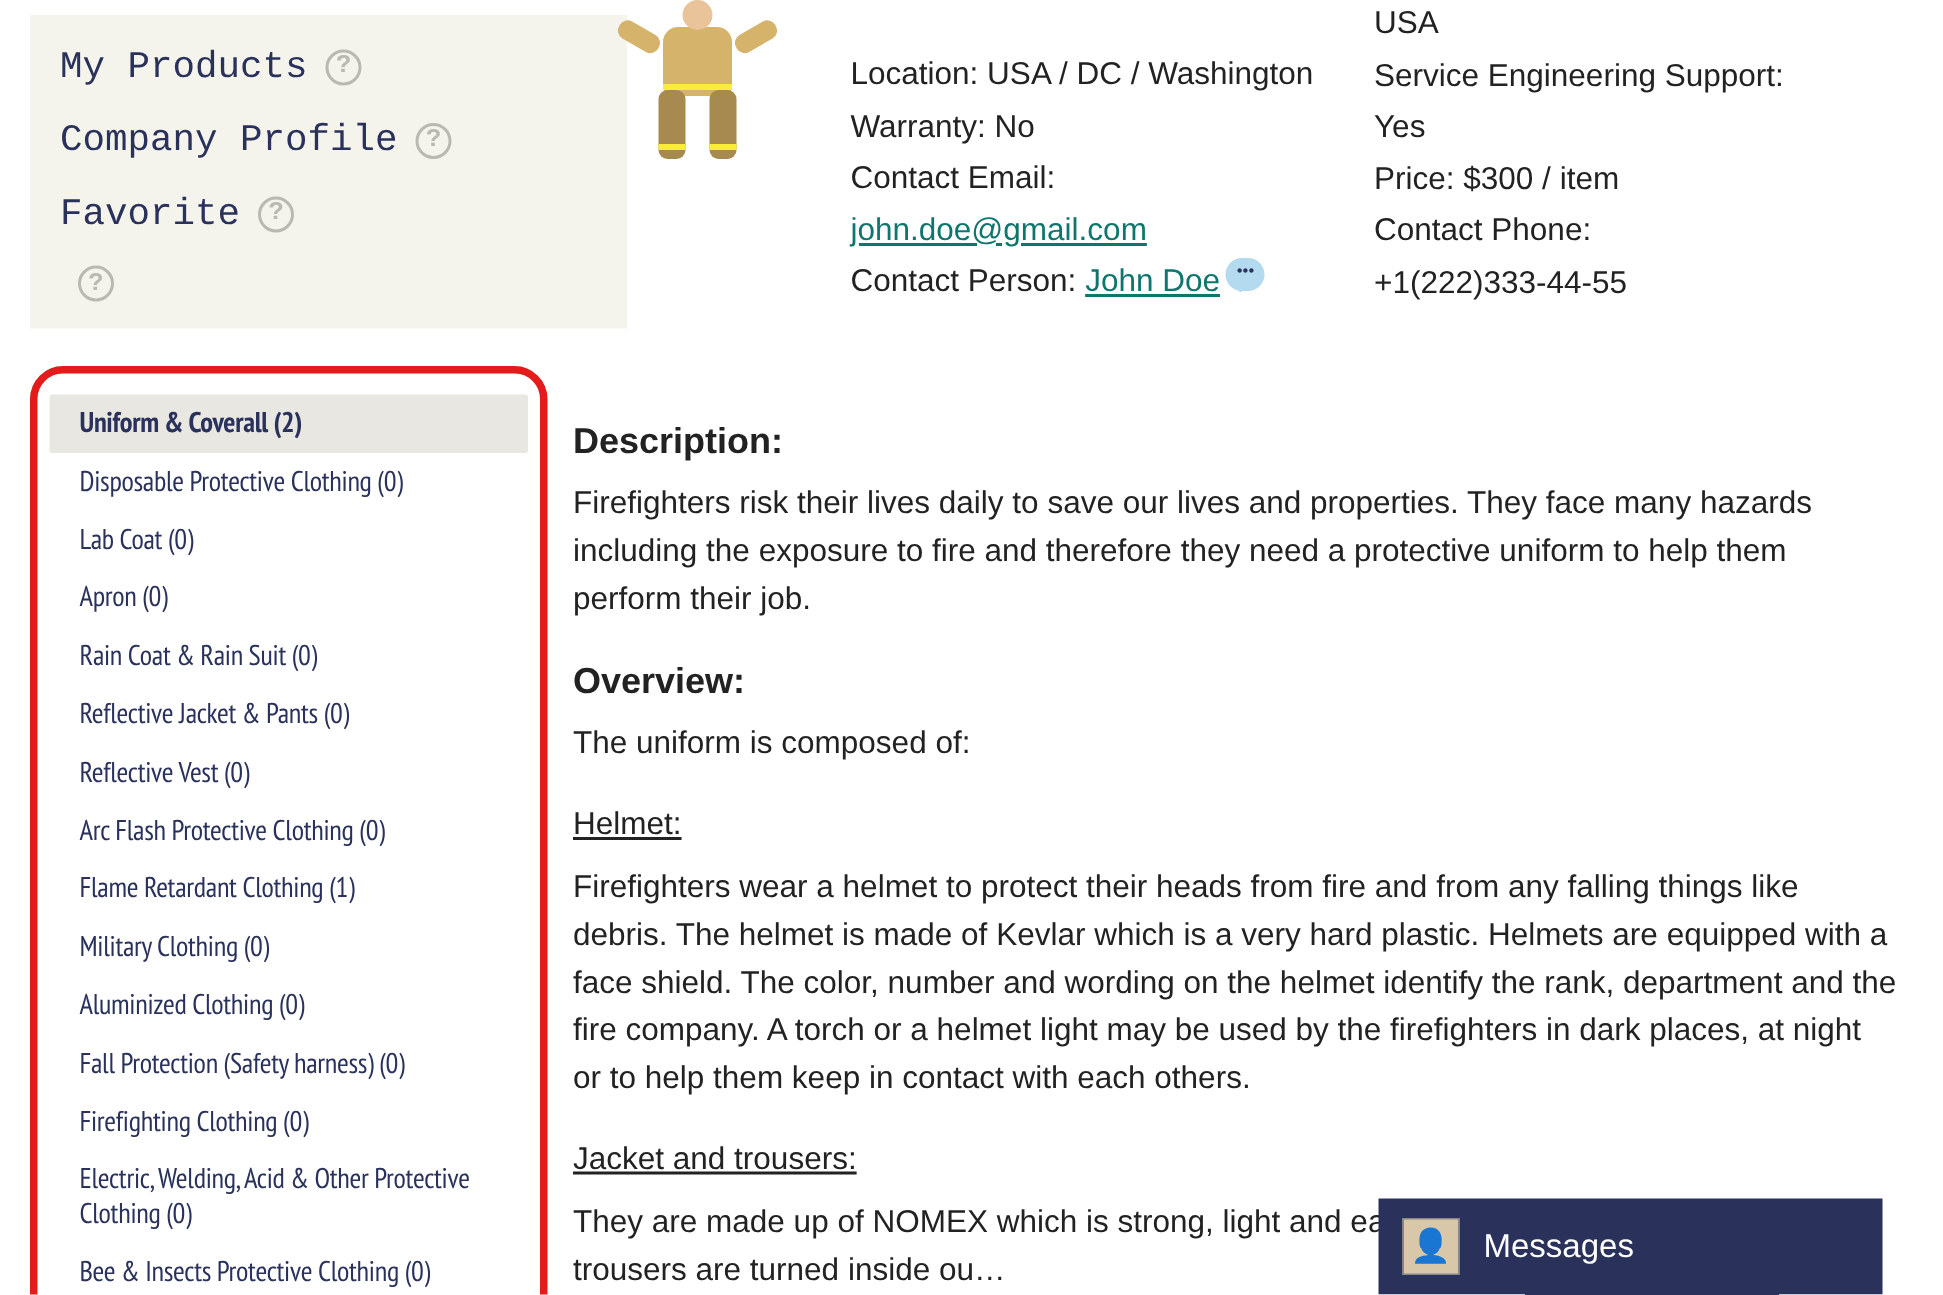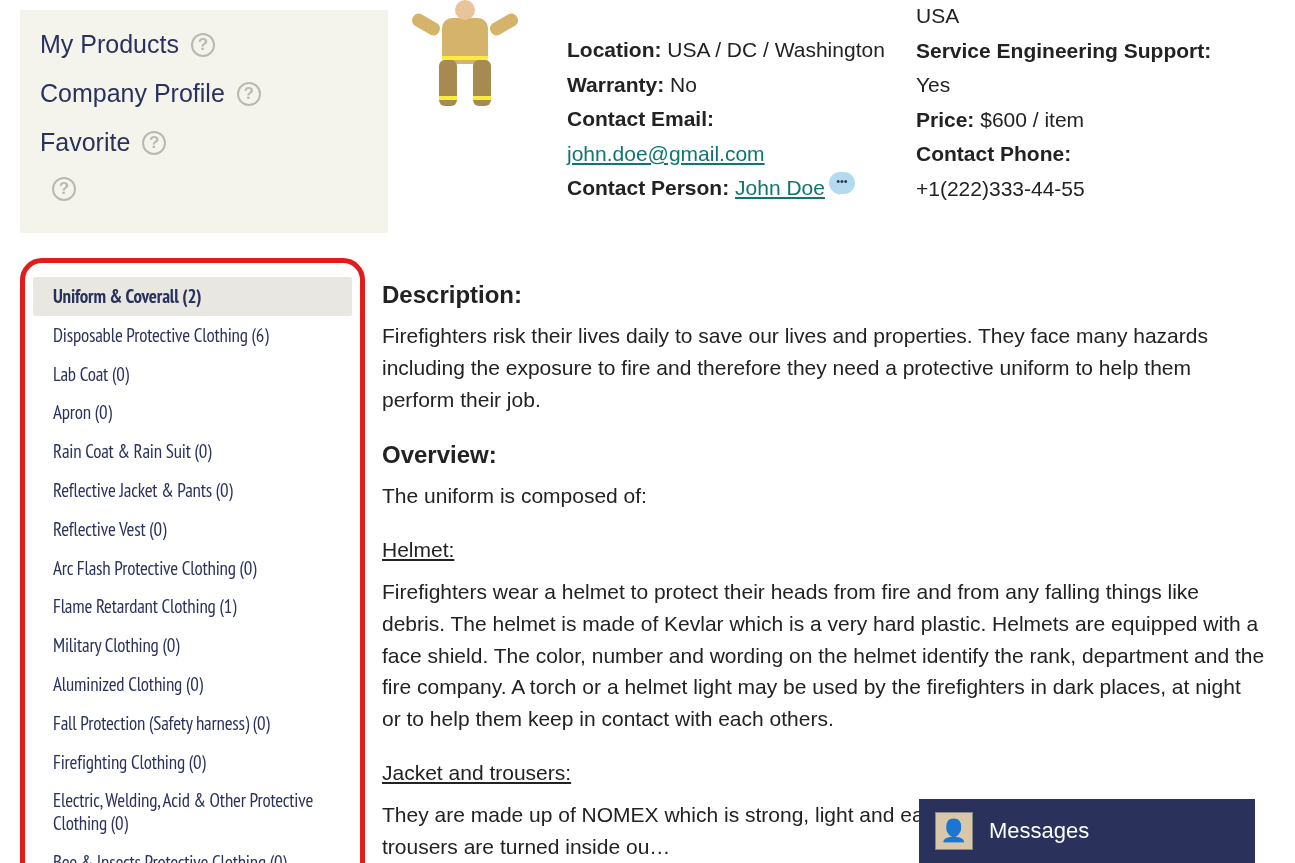--- a/index.html
+++ b/index.html
@@ -16,22 +16,23 @@
     align-items: flex-start;
   }
   
   .left-col {
     width: 366px;
     padding-left: 20px;
     padding-top: 10px;
   }
   .nav-box {
     background: #f4f4ed;
-    width: 368px;
-    padding: 10px 20px 22px 20px;
+    width: 398px;
+    padding: 10px 20px 8px 20px;
+    font-family: Liberation Mono, monospace;
   }
   .nav-link {
     display: flex;
     align-items: center;
     color: #2a325c;
     font-size: 25px;
     font-weight: 500;
     padding: 10px 0;
     cursor: pointer;
   }
@@ -100,21 +101,21 @@
   .figure .leg-r { position:absolute; right:34px; top:60px; width:18px; height:46px; background:#a68a4f; border-radius:6px; }
   .figure .hv1 { position:absolute; left:50%; top:56px; transform:translateX(-50%); width:46px; height:4px; background:#f9ec3e; }
   .figure .hv2 { position:absolute; left:34px; top:96px; width:18px; height:4px; background:#f9ec3e; }
   .figure .hv3 { position:absolute; right:34px; top:96px; width:18px; height:4px; background:#f9ec3e; }
 
   .detail-cols {
     display: flex;
     flex: 1;
   }
   .detail-col { flex: 1; font-size: 21px; color:#222; line-height:1.55; }
-  .detail-col .label { font-weight:bold; }
+  .detail-col .label { font-weight:normal; }
   .detail-row { margin-bottom: 2px; }
   .link-txt { color:#0f766e; text-decoration: underline; cursor:pointer; }
   .contact-person-row { margin-top:0; display:flex; align-items:flex-start; flex-wrap:wrap; }
   .chat-icon {
     display:inline-block; margin-left:4px;
     width:26px; height:22px;
     background:#b3daef;
     border-radius:11px;
     position:relative;
     font-size:11px; color:#2a325c;
@@ -173,21 +174,21 @@
         <span>Favorite</span>
         <span class="help-icon">?</span>
       </div>
       <div class="nav-link">
         <span class="help-icon">?</span>
       </div>
     </div>
 
     <div class="cat-box" id="cat-box">
         <div class="cat-item-active">Uniform &amp; Coverall (2)</div>
-        <div class="cat-item">Disposable Protective Clothing (6)</div>
+        <div class="cat-item">Disposable Protective Clothing (0)</div>
         <div class="cat-item">Lab Coat (0)</div>
         <div class="cat-item">Apron (0)</div>
         <div class="cat-item">Rain Coat &amp; Rain Suit (0)</div>
         <div class="cat-item">Reflective Jacket &amp; Pants (0)</div>
         <div class="cat-item">Reflective Vest (0)</div>
         <div class="cat-item">Arc Flash Protective Clothing (0)</div>
         <div class="cat-item">Flame Retardant Clothing (1)</div>
         <div class="cat-item">Military Clothing (0)</div>
         <div class="cat-item">Aluminized Clothing (0)</div>
         <div class="cat-item">Fall Protection (Safety harness) (0)</div>
@@ -241,21 +242,21 @@
             <span>USA</span>
           </div>
           <div class="detail-row">
             <span class="label">Service Engineering Support:</span>
           </div>
           <div class="detail-row">
             <span>Yes</span>
           </div>
           <div class="detail-row">
             <span class="label">Price:</span>
-            <span>$600 / item</span>
+            <span>$300 / item</span>
           </div>
           <div class="detail-row">
             <span class="label">Contact Phone:</span>
           </div>
           <div class="detail-row">
             <span>+1(222)333-44-55</span>
           </div>
         </div>
       </div>
     </div>

